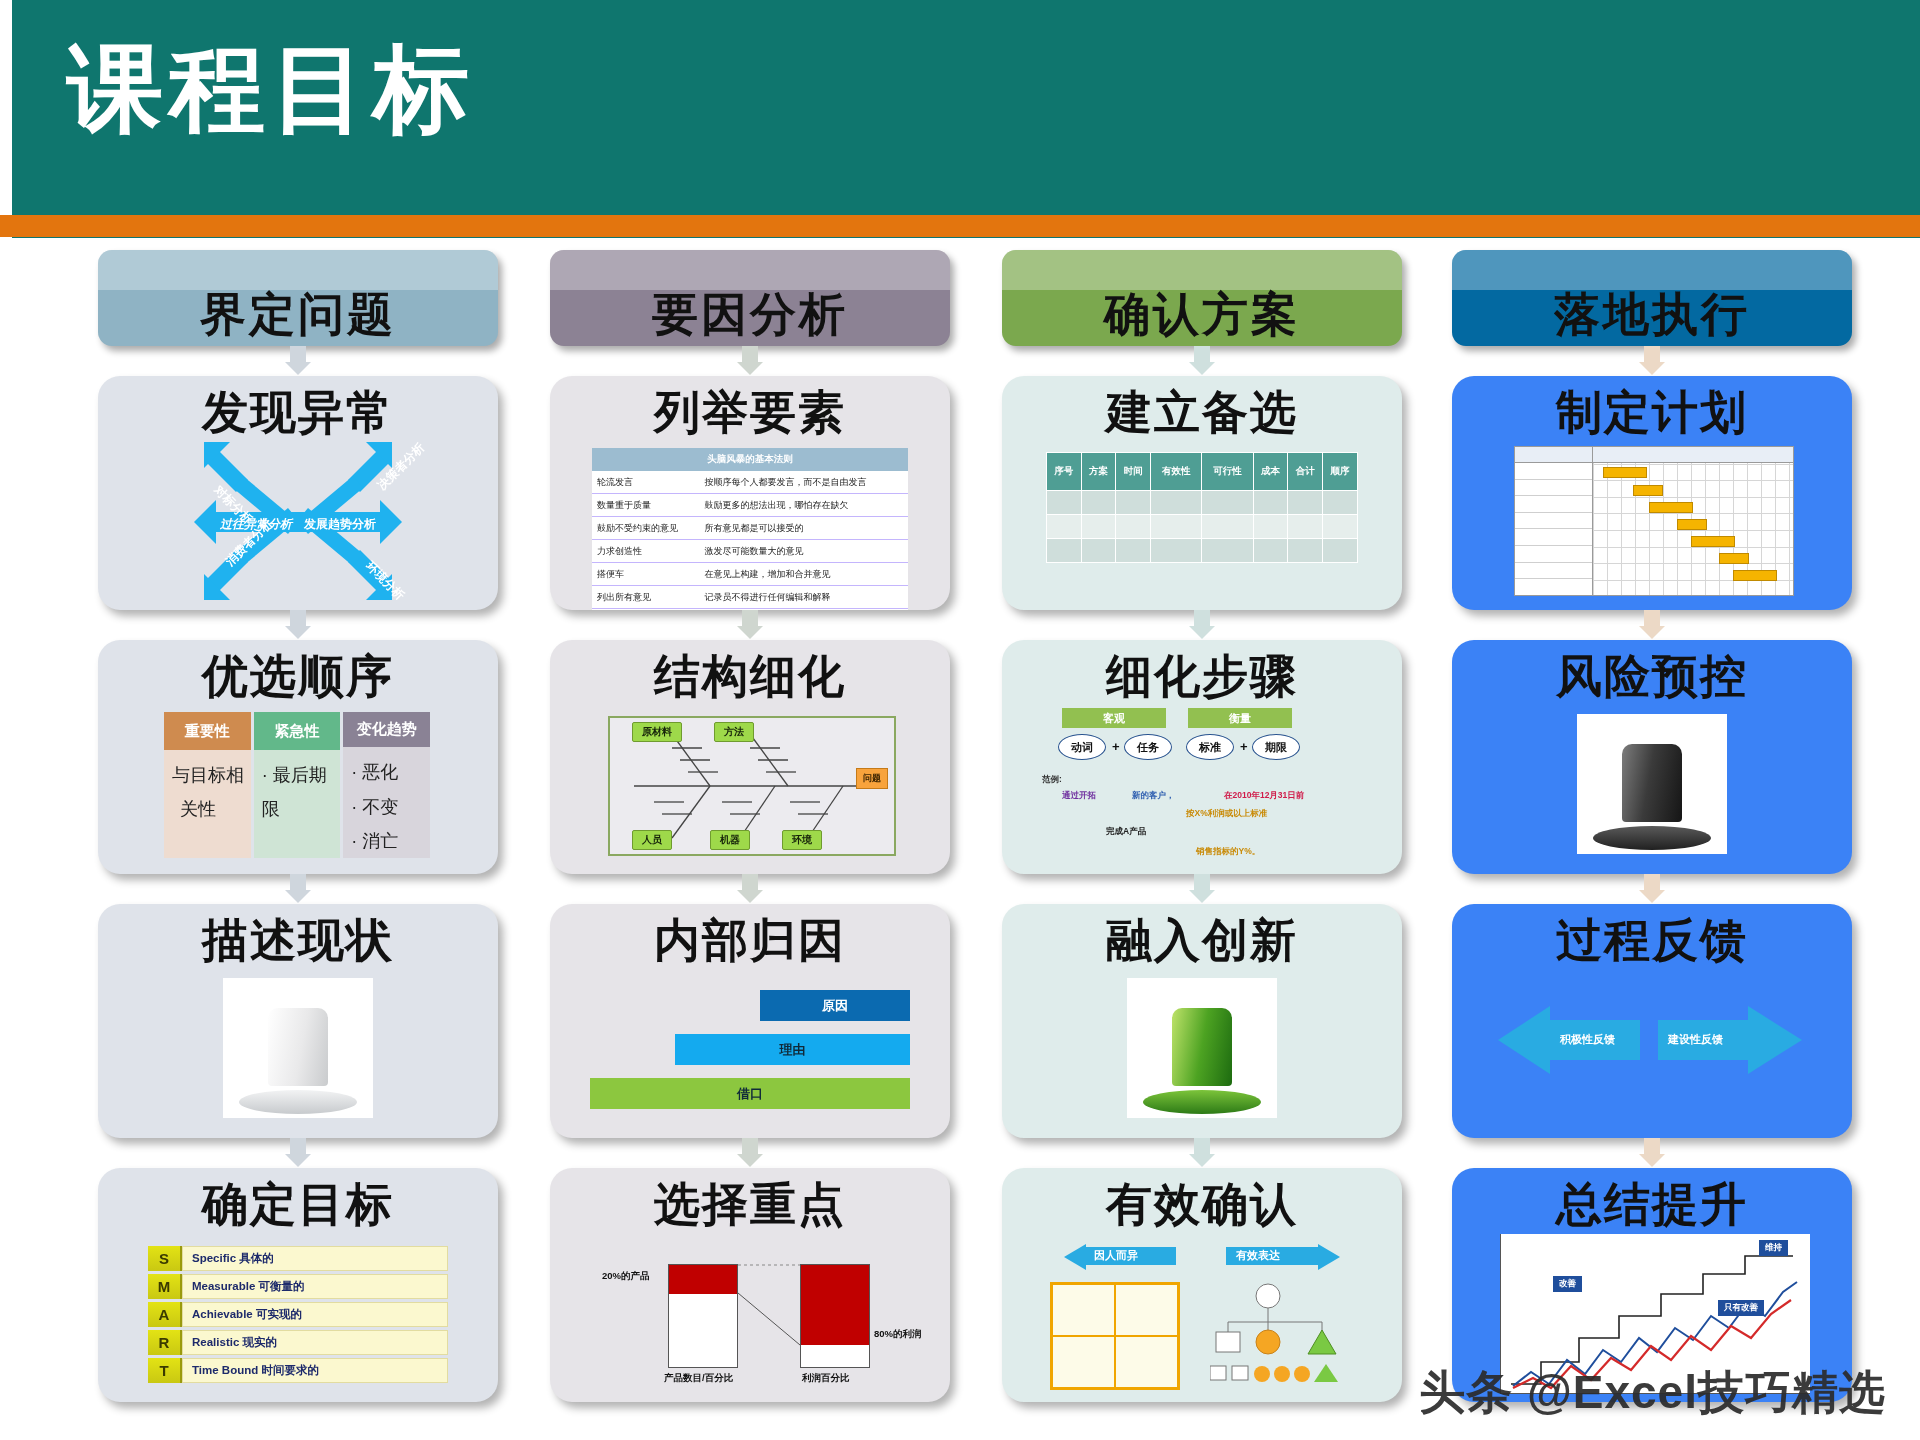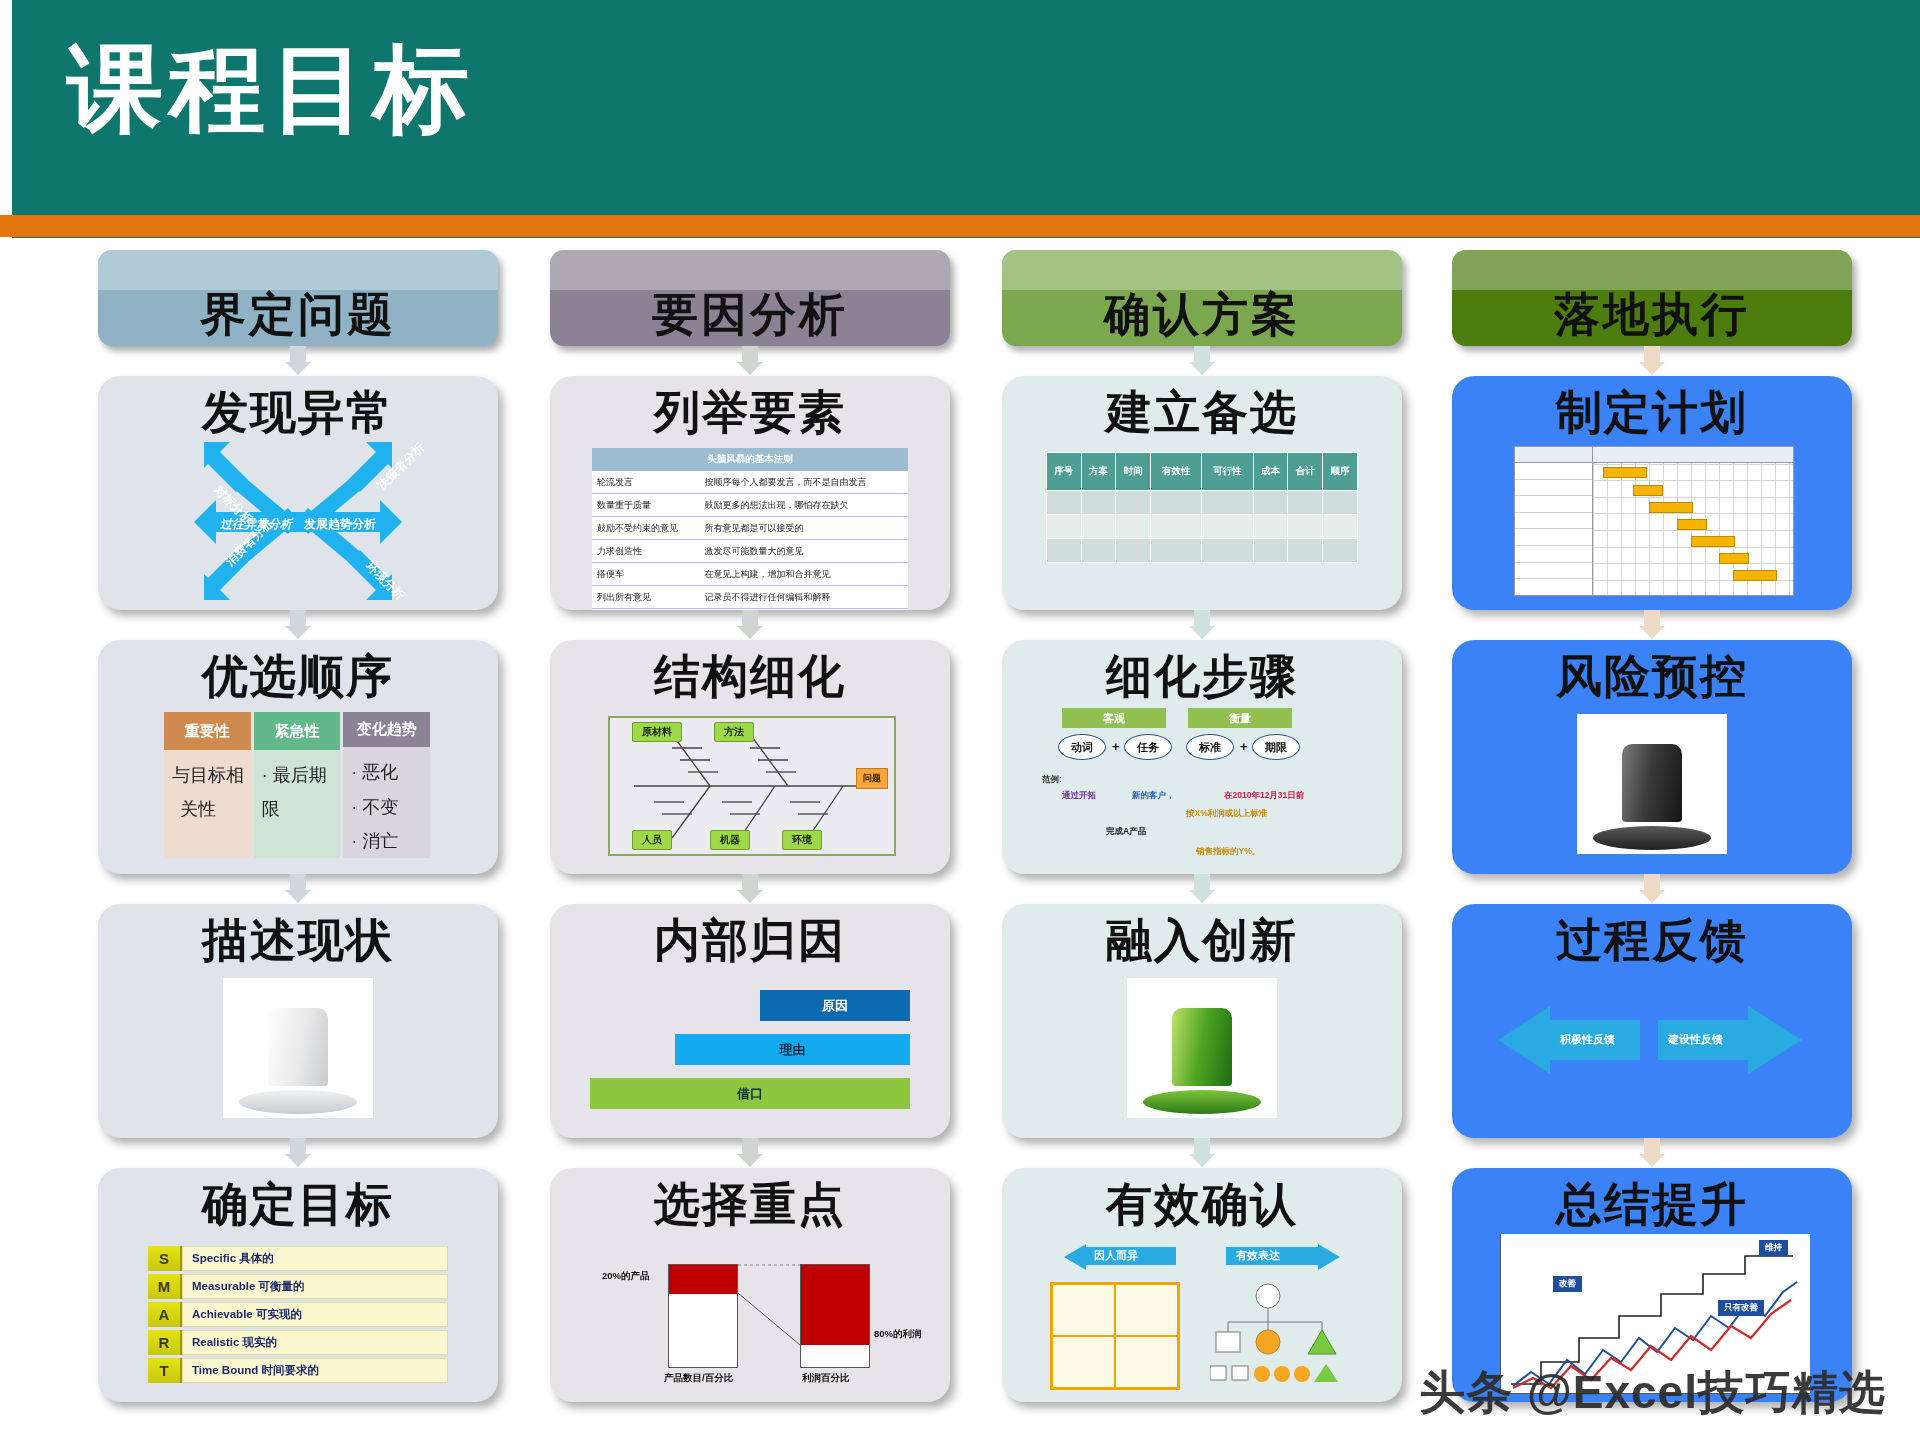--- a/index.html
+++ b/index.html
@@ -615,21 +615,21 @@
           <circle cx="52" cy="92" r="8" fill="#f5a623"></circle>
           <circle cx="72" cy="92" r="8" fill="#f5a623"></circle>
           <circle cx="92" cy="92" r="8" fill="#f5a623"></circle>
           <polygon points="116,82 128,100 104,100" fill="#7ac943"></polygon>
         </svg>
       </div>
     </div>
   </div>
 
   <div class="col col-3 tint-3">
-    <div class="col-head" style="background:#4d7c0f">
+    <div class="col-head" style="background:#0369a1">
       <span>落地执行</span>
     </div>
     <div class="connector" style="top:96px">
         <i></i>
         <b></b>
       </div>
 
     <div class="card">
       <div class="card-title">制定计划</div>
       <div class="gantt">

